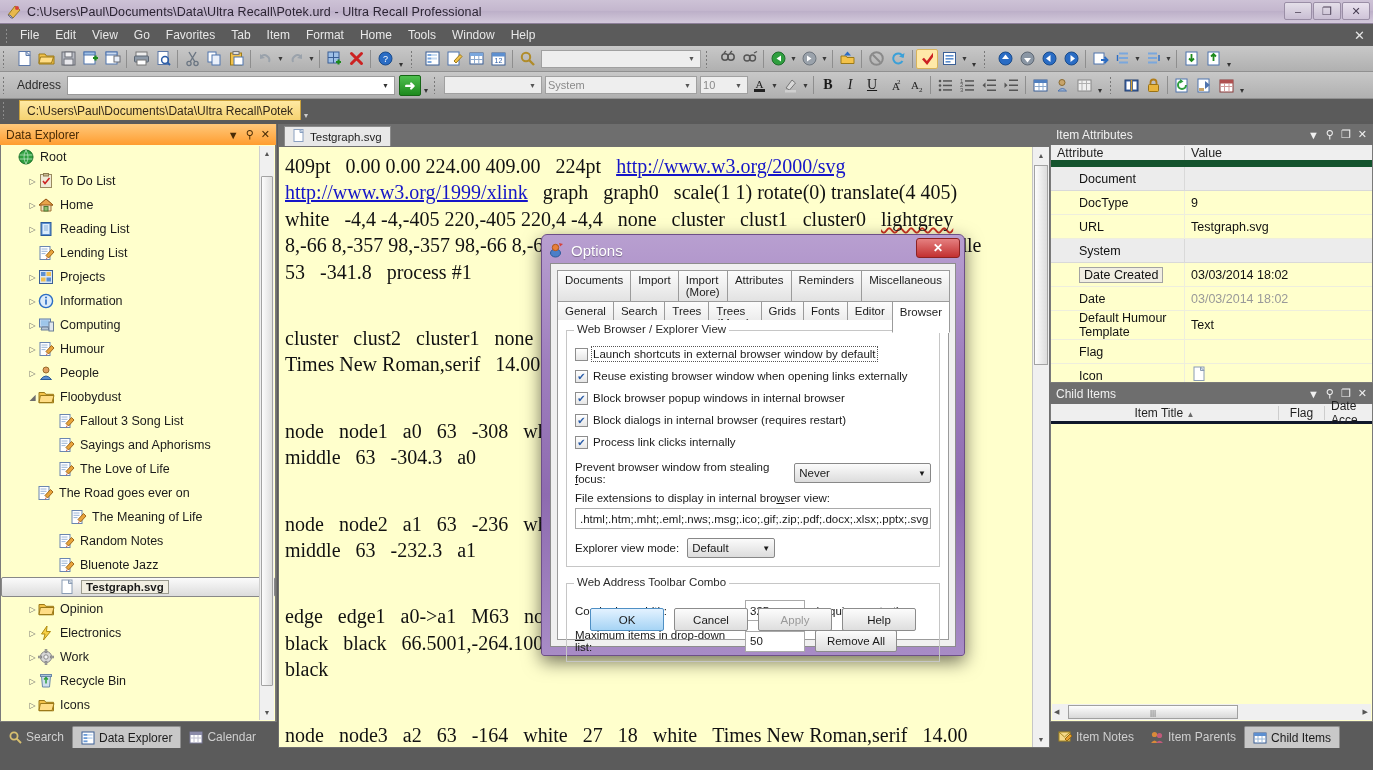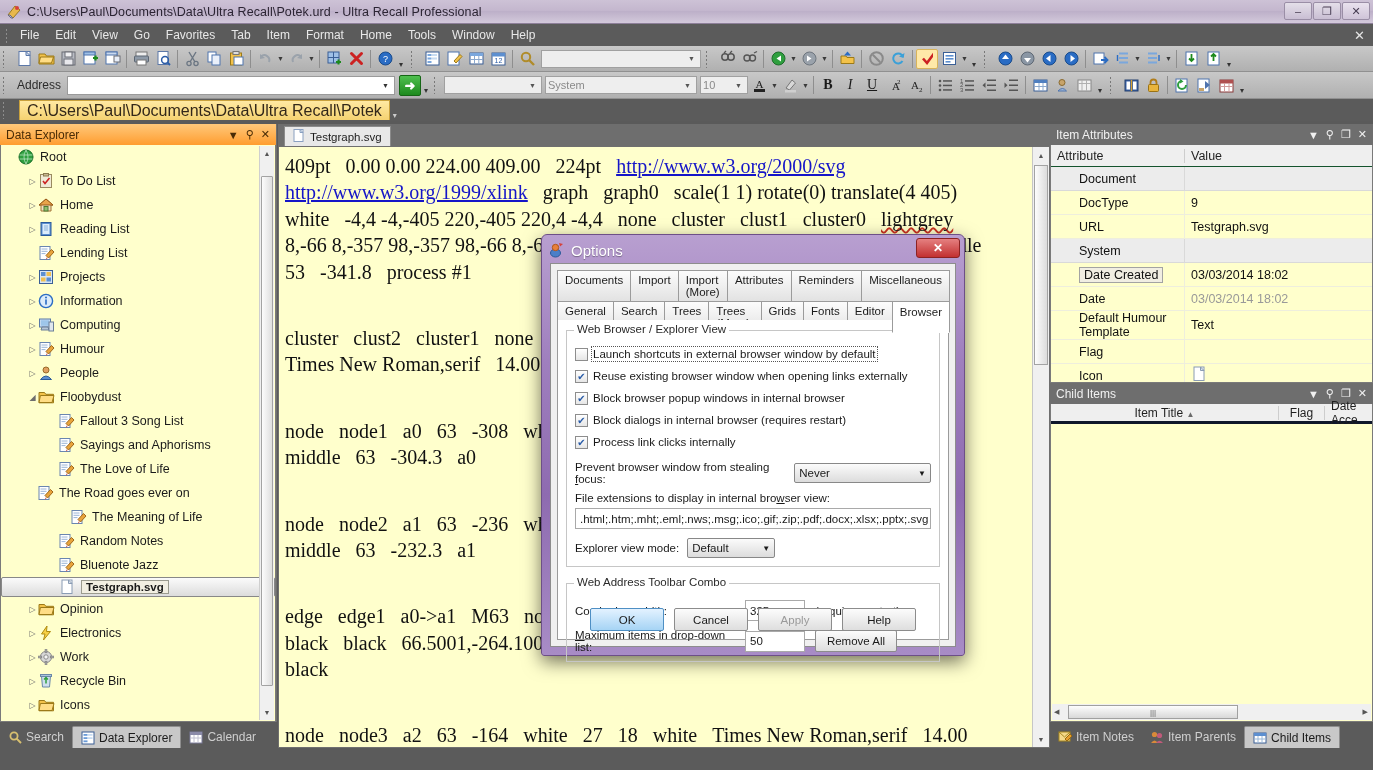--- a/index.html
+++ b/index.html
@@ -69,21 +69,21 @@
     display:flex;align-items:center; }
   #addrgo { width:22px;height:21px;margin-left:4px;
     background:linear-gradient(180deg,#4fbf4f,#1d8a1d);
     border:1px solid #156615;border-radius:2px;color:#fff;
     display:flex;align-items:center;justify-content:center;font-size:13px;font-weight:bold; }
   
   #pathrow { height:22px; background:#5b5b5b; display:flex; align-items:center; }
   #pathtab { background:linear-gradient(180deg,#ffe9a2,#f5d271);
     border:1px solid #c9a13d; border-bottom:none;
     height:20px; display:flex;align-items:center;padding:0 7px;
-    font-size:16px;color:#33281a; margin-left:8px; }
+    font-size:12px;color:#33281a; margin-left:8px; }
   
   #work { position:absolute; left:0; top:124px; right:0; bottom:22px; }
   
   #leftpanel { position:absolute; left:0; top:0; width:277px; bottom:26px;
      background:#f2f2f2; border-right:1px solid #6f6f6f; }
   .ptitle { height:21px; display:flex; align-items:center;
     font-size:12px; padding:0 6px; }
   .ptitle.orange { background:linear-gradient(180deg,#ffc87a,#ff9d30); color:#4a2c06; }
   .ptitle.grey { background:#6e6e6e; color:#f0f0f0; }
   .ptitle .tools { margin-left:auto; display:flex; gap:7px; align-items:center; font-size:11px; }
@@ -126,21 +126,21 @@
     background:#f0f0f0; border-left:1px solid #c6c6c6; }
   #docsb .sbar { position:absolute; left:1px;right:1px; top:18px; height:200px;
     background:linear-gradient(90deg,#fdfdfd,#dcdcdc); border:1px solid #a3a3a3; }
   #docsb .ar { position:absolute;left:0;right:0;height:16px;
     display:flex;align-items:center;justify-content:center;font-size:7px;color:#555; }
   
   #rightpanel { position:absolute; right:0; top:0; width:323px; bottom:0; background:#7f1d1d; }
   #attrpanel { position:absolute; left:0;right:0;top:0;height:259px; }
   #attrgrid { position:absolute; left:0;right:0;top:21px;bottom:0;
     background:#ffffcc; border:1px solid #7a7a7a; border-top:none; overflow:hidden; }
-  .ghead { display:flex; height:22px; background:#efefef; border-bottom:1px solid #14532d;
+  .ghead { display:flex; height:22px; background:#efefef; border-bottom:7px solid #14532d;
     font-size:12.5px; color:#1f1f1f; align-items:center; }
   .ghead div { padding-left:6px; }
   .grow { display:flex; min-height:24px; border-bottom:1px solid #eeeedd; font-size:12.5px;
     align-items:center; }
   .grow.section { background:#ececec; border-bottom:1px solid #d9d9d9; }
   .grow .k { width:134px; flex:0 0 134px; padding-left:28px; color:#111;
     border-right:1px solid #eeeedd; align-self:stretch; display:flex; align-items:center; }
   .grow.section .k { border-right:1px solid #d9d9d9; }
   .grow .v { padding-left:6px; color:#111; }
   .grow .v.dim { color:#999; }

